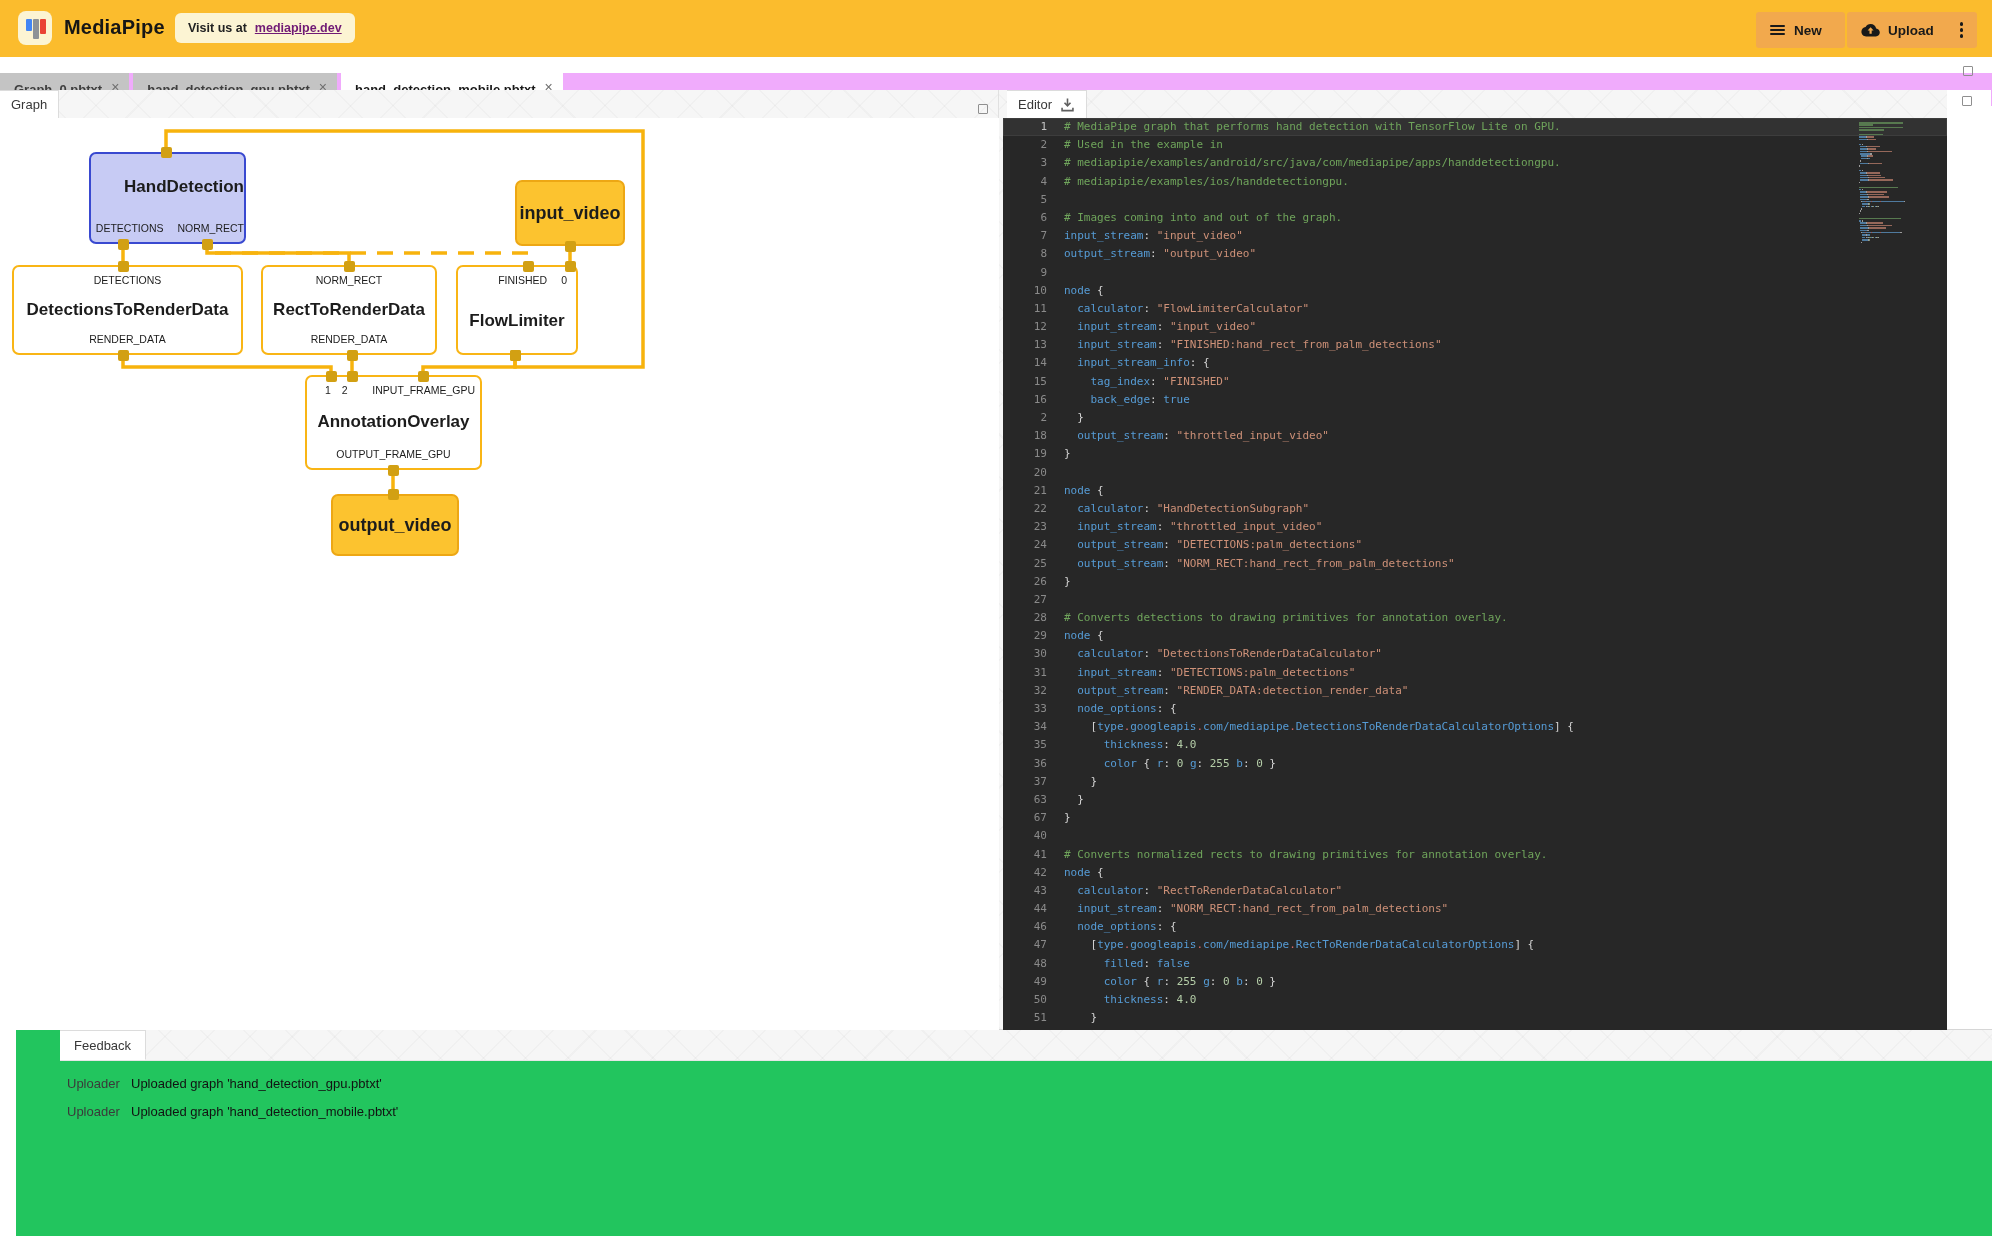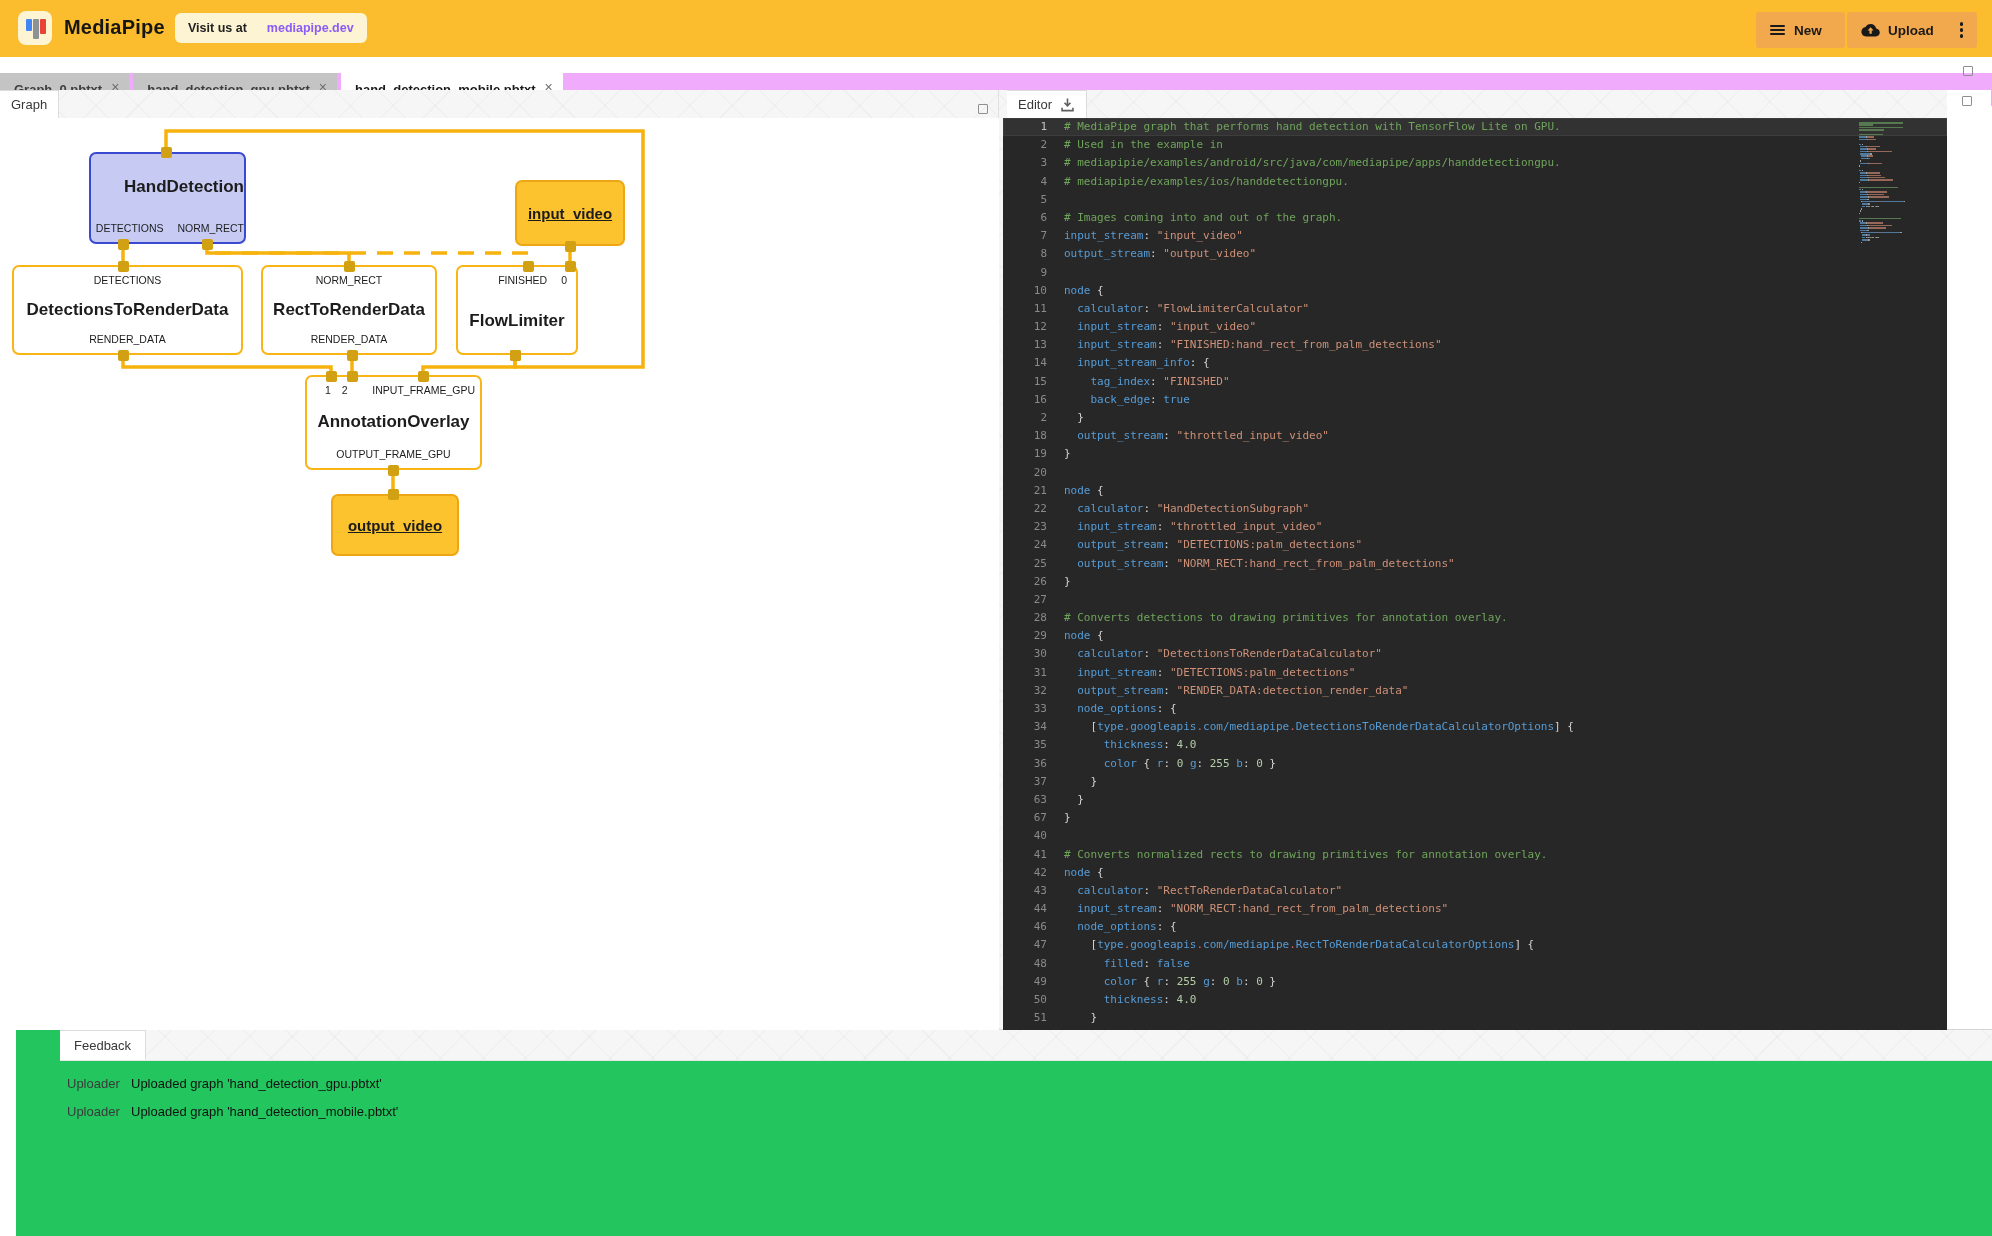--- a/index.html
+++ b/index.html
@@ -11,21 +11,21 @@
           display:flex;align-items:center;}
   .logo{position:absolute;left:18px;top:11px;width:34px;height:34px;background:#fcf4d3;
         border-radius:8px;}
   .logo i{position:absolute;width:6px;border-radius:1px;}
   .logo .b1{left:8px;top:8px;height:12px;background:#4285f4;}
   .logo .b2{left:15px;top:8px;height:20px;background:#8d9297;}
   .logo .b3{left:22px;top:8px;height:15px;background:#ea4335;}
   .app-title{position:absolute;left:64px;top:16px;font-size:20px;font-weight:bold;color:#161616;letter-spacing:.2px;}
   .visit-pill{position:absolute;left:175px;top:13px;height:30px;background:#fcf4d3;border-radius:6px;
               display:flex;align-items:center;padding:0 13px;font-size:12.5px;font-weight:bold;color:#222;}
-  .visit-pill a{color:#8b5cf6;margin-left:20px;cursor:pointer;}
+  .visit-pill a{color:#701a75;text-decoration:underline;margin-left:8px;cursor:pointer;}
   .hbtn{position:absolute;top:12px;height:36px;background:#f2a94d;border:none;border-radius:3px;
         display:flex;align-items:center;font-family:inherit;font-size:13.5px;font-weight:bold;color:#191919;cursor:pointer;}
   .btn-new{left:1756px;width:89px;padding:0 14px;gap:9px;}
   .btn-upload{left:1847px;width:130px;padding:0 10px 0 14px;gap:8px;}
   .burger{width:15px;height:11px;display:flex;flex-direction:column;justify-content:space-between;}
   .burger i{height:2.4px;background:#191919;border-radius:1px;}
   .kebab{margin-left:auto;display:flex;flex-direction:column;gap:2.6px;padding:2px 4px;}
   .kebab i{width:3.4px;height:3.4px;background:#191919;border-radius:50%;}
 
   
@@ -48,21 +48,21 @@
   .graph-canvas{position:absolute;left:0;top:28px;width:999px;height:912px;background:#fff;}
   .graph-canvas svg{position:absolute;left:0;top:-28px;z-index:1;}
 
   
   .gnode{position:absolute;z-index:2;box-sizing:border-box;border-radius:7px;display:flex;flex-direction:column;}
   .gnode.calculator{background:#ffffff;border:2.5px solid #f9b515;}
   .gnode.subgraph{background:#c7cbf4;border:2.5px solid #3949d0;}
   .gnode.stream{background:#fcc32f;border:2.5px solid #eda714;align-items:center;justify-content:center;}
   .gnode .title{flex:1;display:flex;align-items:center;justify-content:center;font-size:17px;font-weight:bold;
                 color:#1c1c1c;white-space:nowrap;}
-  .gnode.stream .title{font-size:15px;flex:0;text-decoration:underline;}
+  .gnode.stream .title{font-size:18px;flex:0;}
   .ports{display:flex;align-items:center;justify-content:center;gap:14px;font-size:10.5px;color:#1c1c1c;
          height:18px;white-space:nowrap;}
   .ports-top{padding-top:4px;}
   .ports-bottom{padding-bottom:5px;}
   .gnode[data-id="FlowLimiter"] .ports-top{justify-content:flex-end;padding-right:9px;}
   .gnode[data-id="AnnotationOverlay"] .ports-top{justify-content:flex-start;padding-left:18px;gap:11px;}
   .gnode[data-id="AnnotationOverlay"] .ports-top span:last-child{margin-left:auto;padding-right:5px;}
   .port-dot{position:absolute;width:11px;height:11px;background:#d2a013;border-radius:2px;z-index:3;}
 
   

